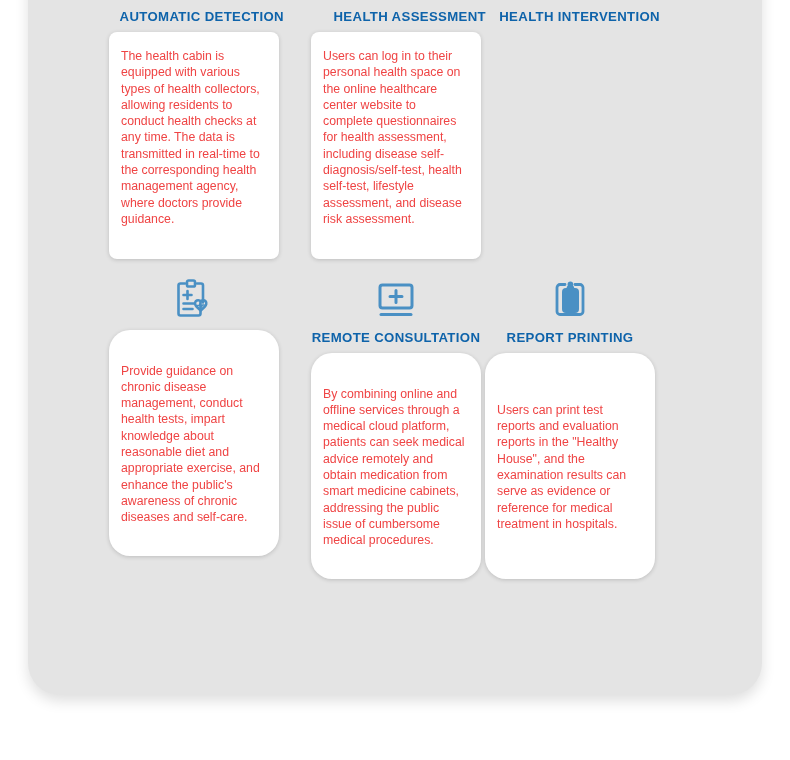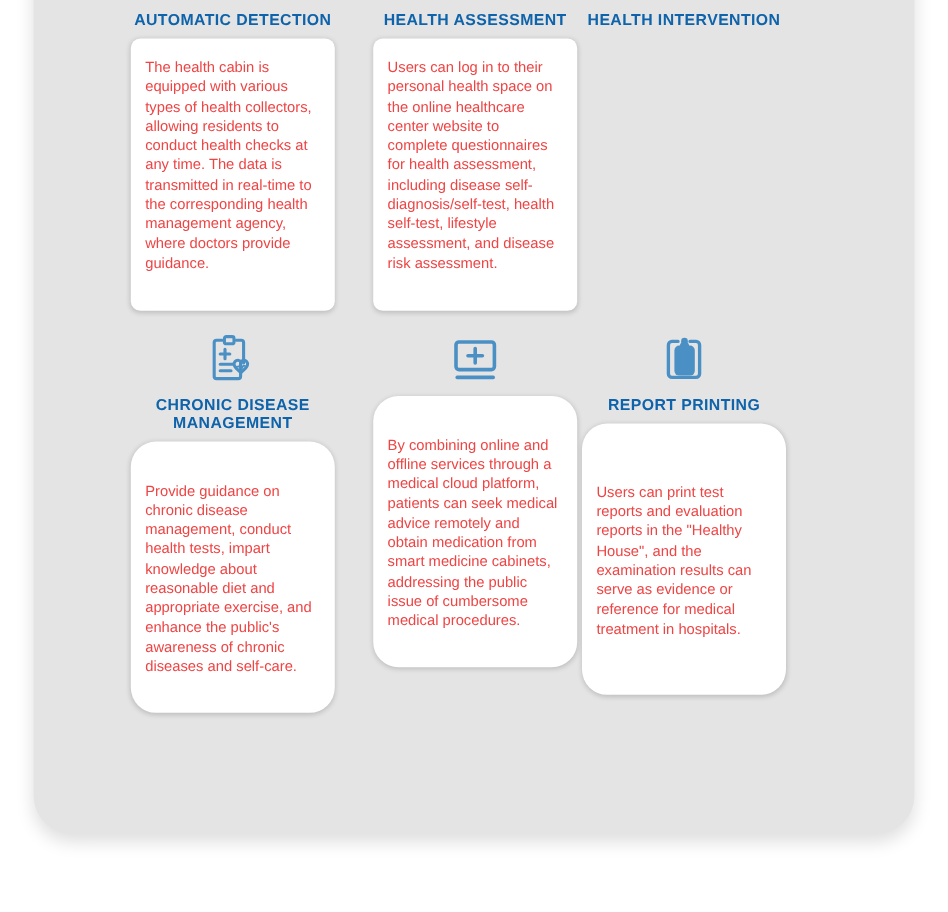--- a/index.html
+++ b/index.html
@@ -63,20 +63,21 @@
     font-weight: bold;
     letter-spacing: 0.35px;
     text-align: center;
     line-height: 15px;
     margin: 0 0 8px 0;
     text-transform: uppercase;
   }
 
   .row-top .feature-title {
     padding-top: 9px;
+    text-align: right;
   }
 
   .card {
     background: #ffffff;
     border-radius: 8px;
     box-shadow: 0 1px 4px rgba(0,0,0,0.17);
     box-sizing: border-box;
     padding: 16px 12px 14px 12px;
     display: flex;
     align-items: center;
@@ -131,34 +132,34 @@
       <svg width="48" height="48" viewBox="0 0 48 48" fill="none" stroke="#4a90c4" stroke-width="2.6" stroke-linecap="round" stroke-linejoin="round" aria-hidden="true">
         <path d="M15 7.5h-4.5a2 2 0 0 0-2 2v28a2 2 0 0 0 2 2h18a2 2 0 0 0 2-2v-11"></path>
         <path d="M33 26.5v-17a2 2 0 0 0-2-2h-4"></path>
         <rect x="17" y="4.5" width="8" height="6" rx="1.6"></rect>
         <path d="M13.5 19h8M17.5 15v8"></path>
         <path d="M13.5 27.5h11M13.5 33h9"></path>
         <path d="M35.5 25.2c-1.3-1.5-3.7-1.3-4.8.35-1.1-1.65-3.5-1.85-4.8-.35-1.35 1.55-.85 3.9.8 5.5l4 3.8 4-3.8c1.65-1.6 2.15-3.95.8-5.5z"></path>
         <path d="M27.3 29.6h1.9l.9-1.9 1.4 3.3 1.1-2.1h1.6" stroke-width="1.5"></path>
       </svg>
     </div>
-    <div class="feature-title">CHRONIC DISEASE MANAGEMENT</div>
     <div class="card card-bottom align-center">
       <p class="card-text">Provide guidance on chronic disease management, conduct health tests, impart knowledge about reasonable diet and appropriate exercise, and enhance the public's awareness of chronic diseases and self-care.</p>
     </div>
   </div>
 
   <div class="feature col-2 row-bottom">
     <div class="icon-wrap">
       <svg width="48" height="48" viewBox="0 0 48 48" fill="none" stroke="#4a90c4" stroke-width="3" stroke-linecap="round" stroke-linejoin="round" aria-hidden="true">
         <rect x="8" y="9" width="32" height="23" rx="2.5"></rect>
         <path d="M18 20.5h12M24 14.5v12"></path>
         <path d="M9 38.5h30"></path>
       </svg>
     </div>
+    <div class="feature-title">REMOTE CONSULTATION</div>
     <div class="card card-bottom align-center">
       <p class="card-text">By combining online and offline services through a medical cloud platform, patients can seek medical advice remotely and obtain medication from smart medicine cabinets, addressing the public issue of cumbersome medical procedures.</p>
     </div>
   </div>
 
   <div class="feature col-3 row-bottom">
     <div class="icon-wrap">
       <svg width="48" height="48" viewBox="0 0 48 48" fill="none" aria-hidden="true">
         <path d="M19 8.5h-5a3 3 0 0 0-3 3v24a3 3 0 0 0 3 3h20a3 3 0 0 0 3-3v-24a3 3 0 0 0-3-3h-5" stroke="#4a90c4" stroke-width="2.8" stroke-linecap="round" stroke-linejoin="round"></path>
         <rect x="16" y="12" width="17" height="25" rx="4" fill="#4a90c4"></rect>

